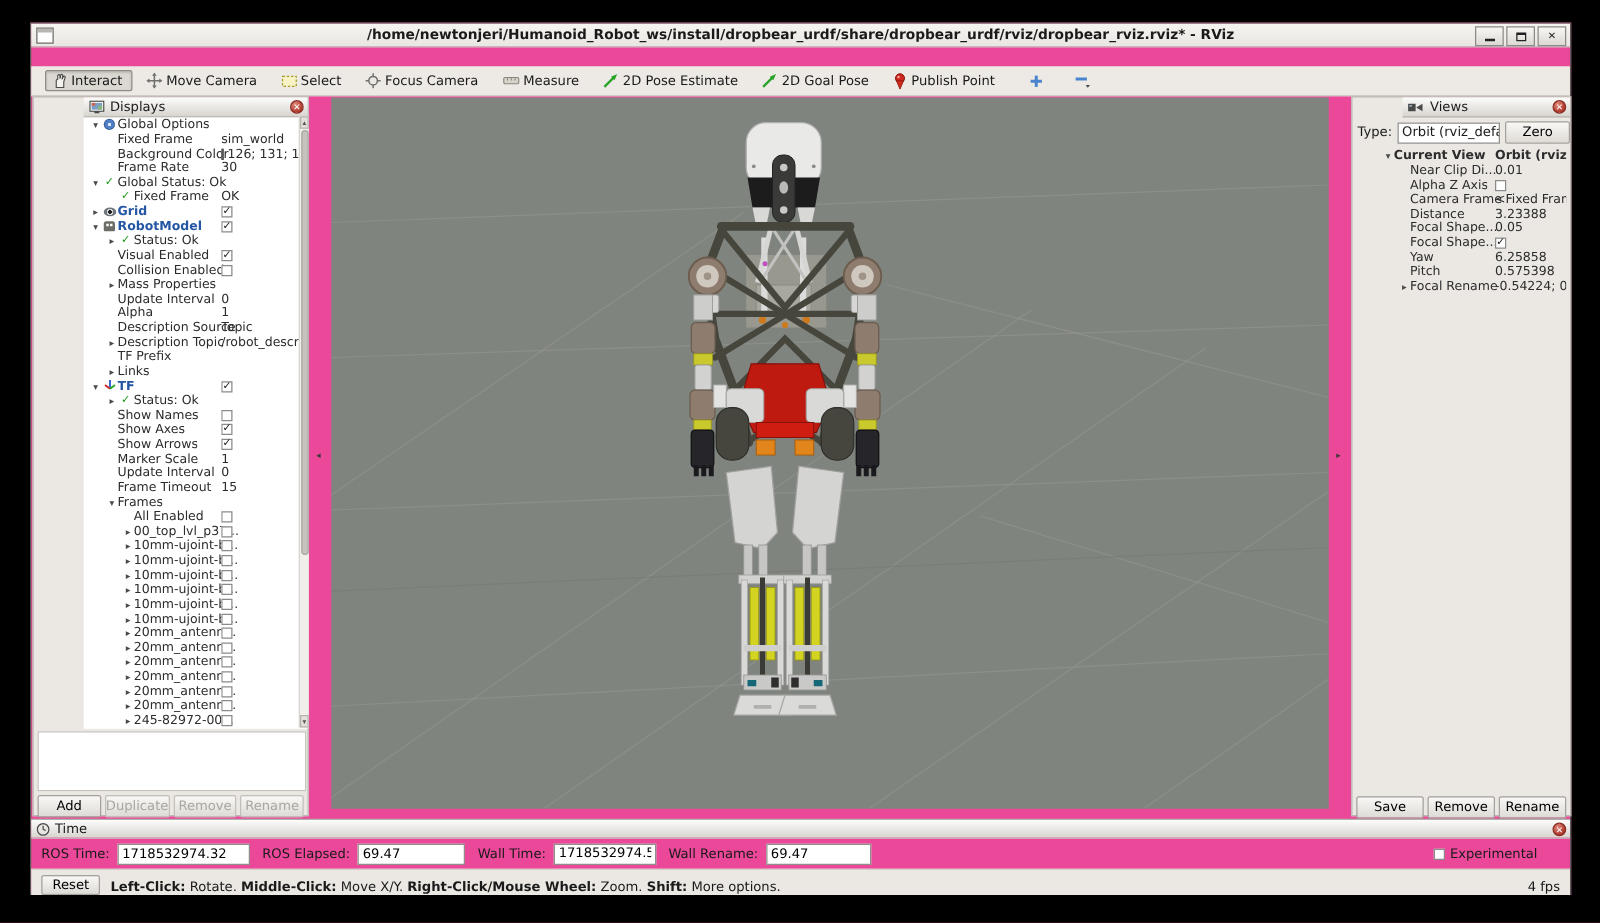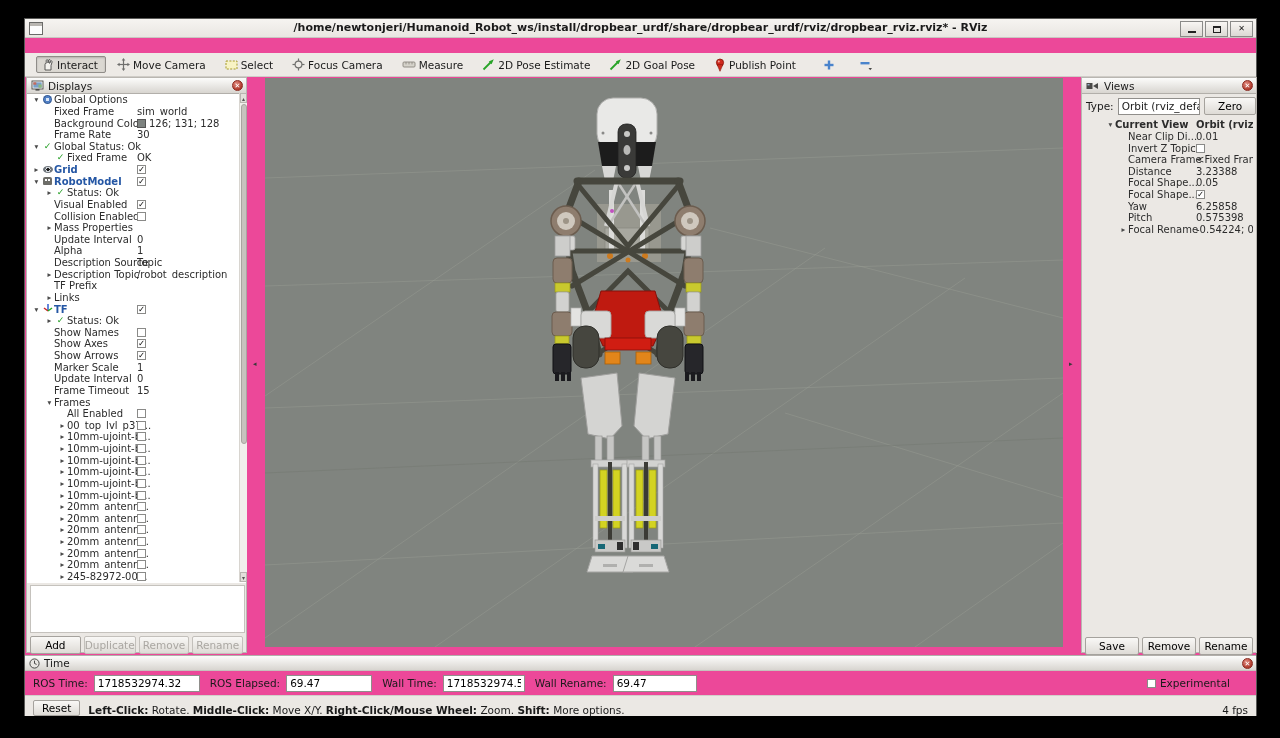--- a/index.html
+++ b/index.html
@@ -28,21 +28,21 @@
   
   #toolbar{left:0;top:34px;width:100%;height:24px;background:#edeae6;border-bottom:1px solid #cfccc7;
            display:flex;align-items:center;padding-left:11px;box-sizing:border-box;}
   .tool{display:flex;align-items:center;gap:3px;font-size:10.5px;padding:2px 7px 2px 4px;margin-right:6px;
         border:1px solid transparent;border-radius:2px;height:17px;box-sizing:border-box;white-space:nowrap;}
   .tool.active{background:#dbd8d2;border:1px solid #8f8c88;box-shadow:inset 0 1px 2px rgba(0,0,0,.18);}
   .tool svg{flex:0 0 auto;}
   .tool.icononly{padding:2px 4px;}
 
   
-  .panel{background:#ebe8e4;border:1px solid #b9b6b1;box-sizing:border-box;}
+  .panel{background:#ebe8e4;border:1px solid #b9b6b1;box-sizing:border-box;padding-left:40px;}
   .phead{position:relative;height:15px;background:linear-gradient(#fcfcfb,#d8d5d0);border-bottom:1px solid #b2afaa;
          display:flex;align-items:center;gap:4px;padding-left:4px;font-size:10.5px;}
   .pclose{position:absolute;right:3px;top:2px;width:11px;height:11px;border-radius:50%;
           background:radial-gradient(circle at 35% 30%,#e08a7e,#b03a2c 70%);border:1px solid #8a2a20;
           color:#fff;font-size:7px;line-height:10px;text-align:center;box-sizing:border-box;}
 
   
   .tree{background:#fff;overflow:hidden;position:relative;font-size:10px;color:#2c2c2c;}
   .tree-row{position:relative;display:flex;align-items:center;height:11.64px;line-height:11px;white-space:nowrap;}
   .tr-arrow{width:9px;font-size:7.5px;color:#4a4a4a;text-align:center;flex:0 0 9px;}
@@ -701,21 +701,21 @@
           </div>
           <div class="tree-row">
             <span style="flex: 0 0 36px;"></span>
             <span class="tr-arrow"></span>
             <span class="tr-label">Near Clip Di...</span>
             <span class="tr-val" style="left: 113px; right: 2px;">0.01</span>
           </div>
           <div class="tree-row">
             <span style="flex: 0 0 36px;"></span>
             <span class="tr-arrow"></span>
-            <span class="tr-label">Invert Z Topic</span>
+            <span class="tr-label">Alpha Z Axis</span>
             <span class="tr-val" style="left: 113px; right: 2px;">
               <span class="cb"></span>
             </span>
           </div>
           <div class="tree-row">
             <span style="flex: 0 0 36px;"></span>
             <span class="tr-arrow"></span>
             <span class="tr-label">Camera Frame</span>
             <span class="tr-val" style="left: 113px; right: 2px;">&lt;Fixed Frame&gt;</span>
           </div>

